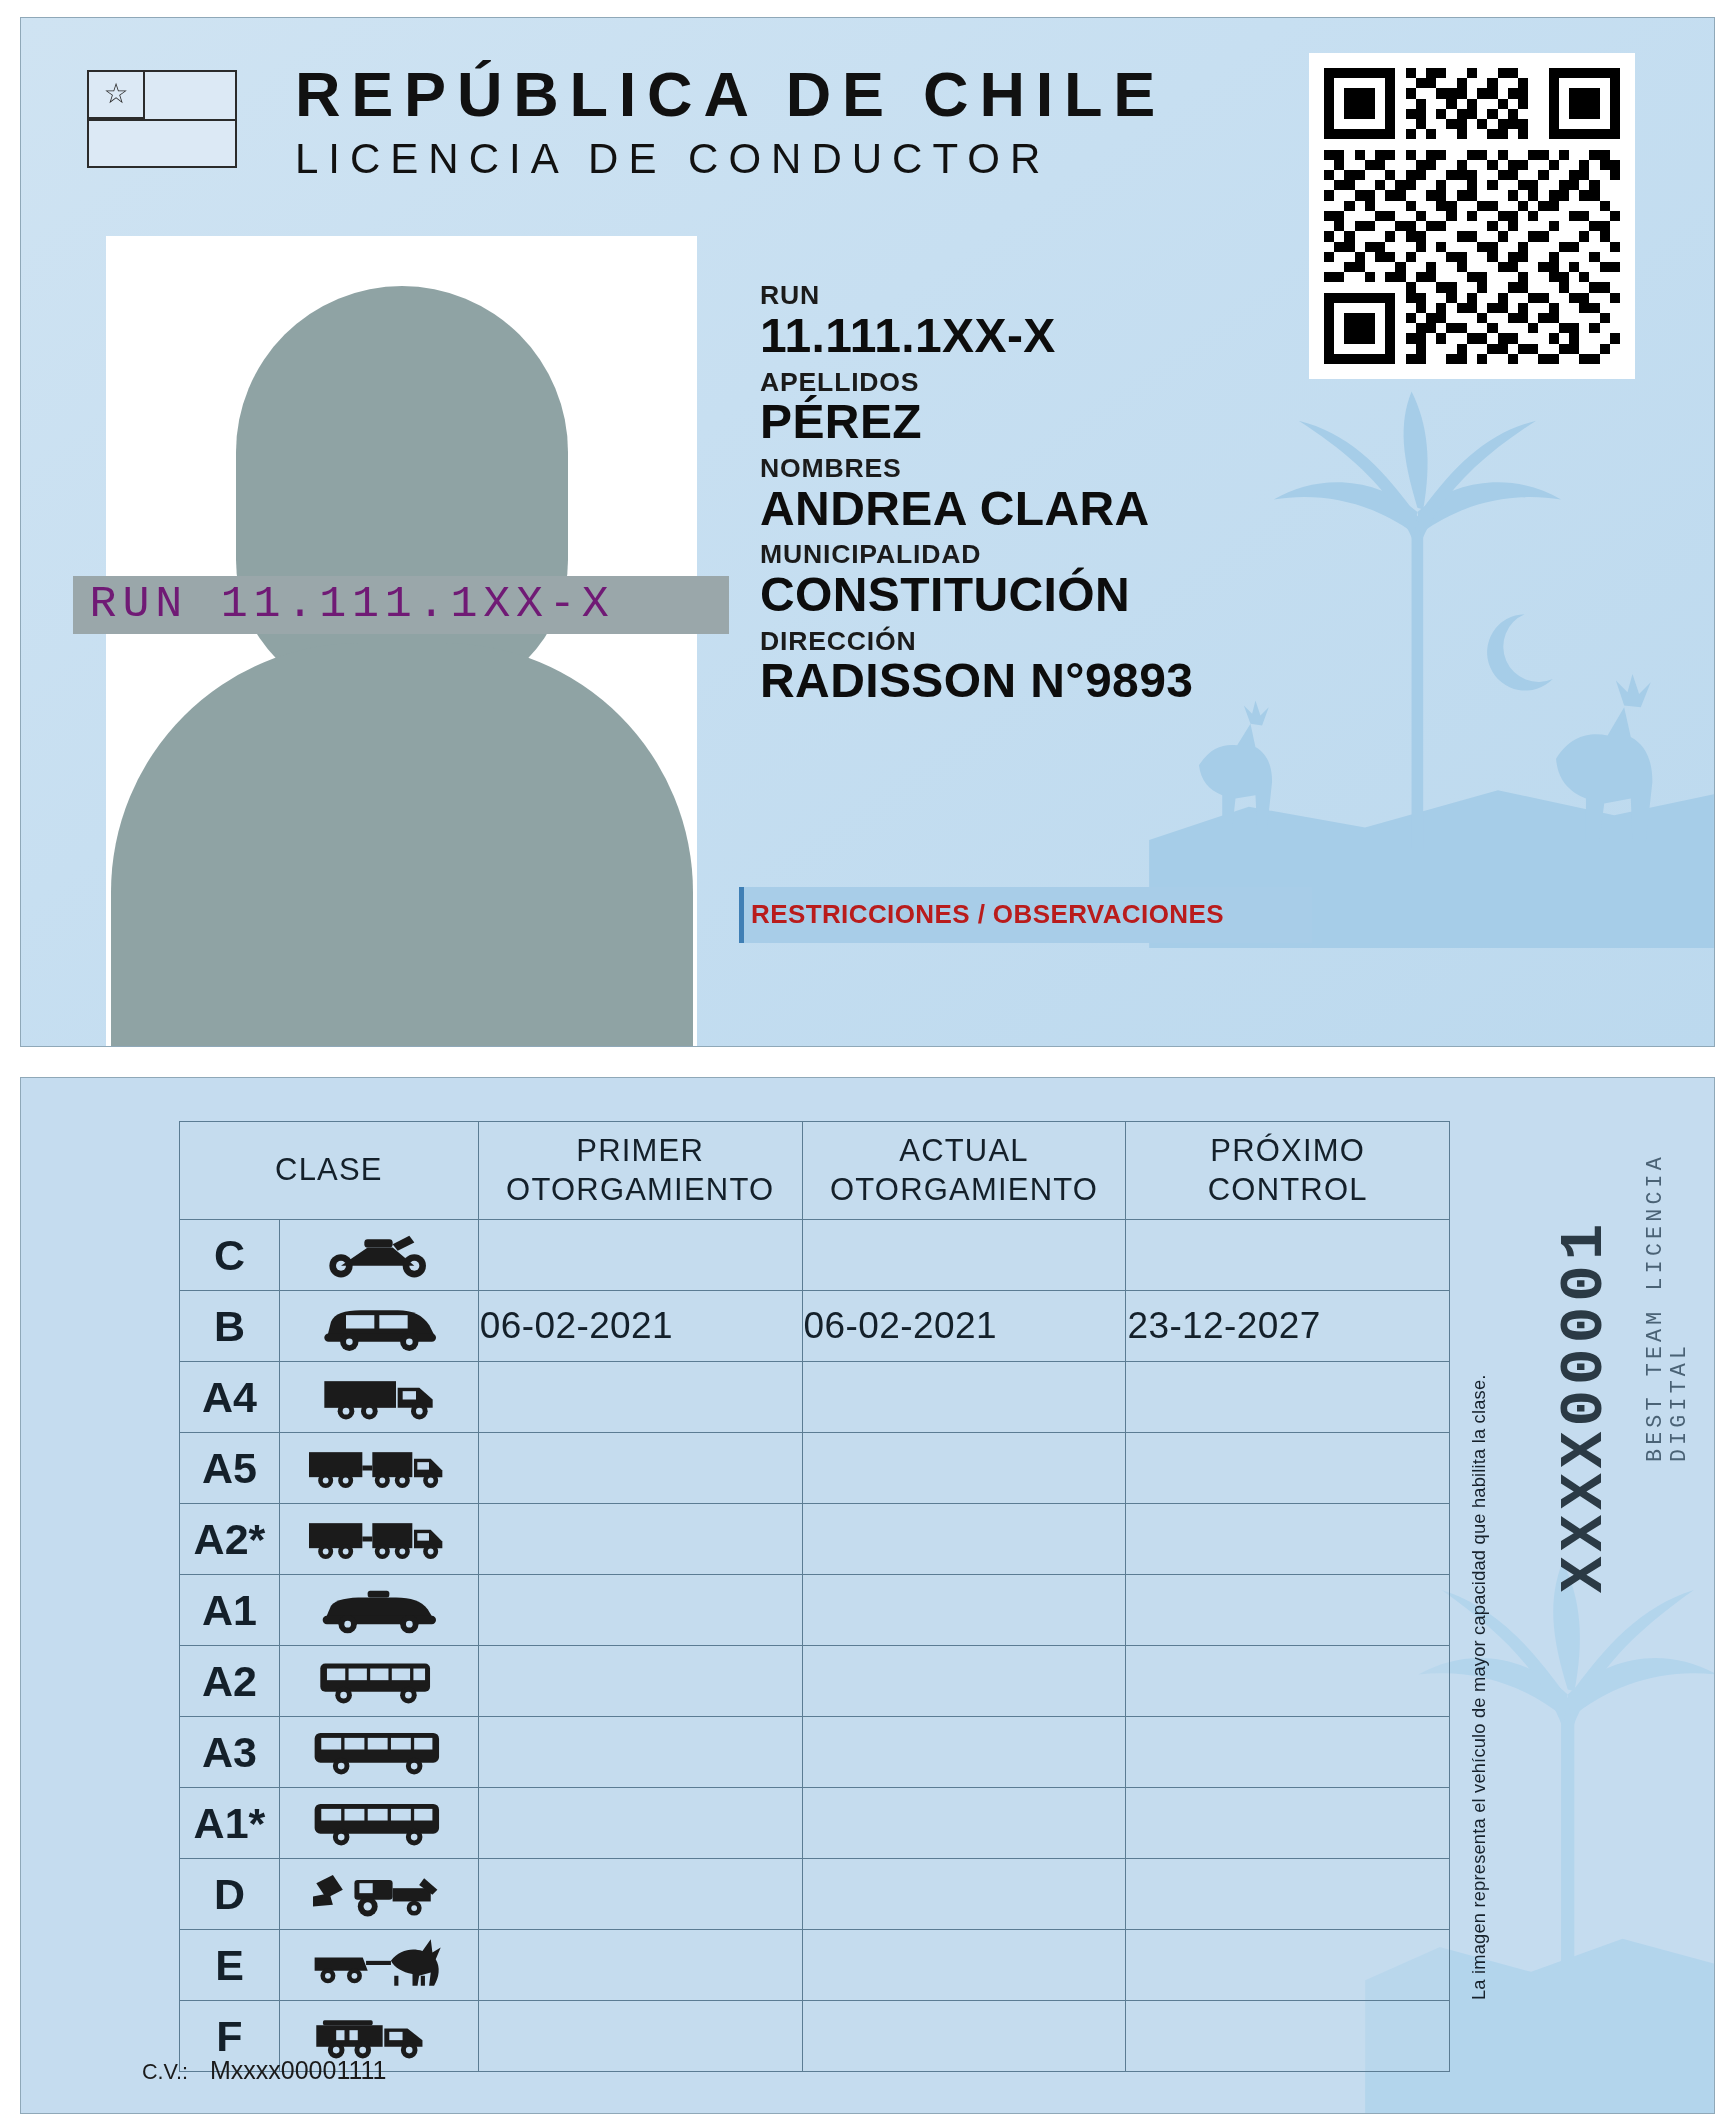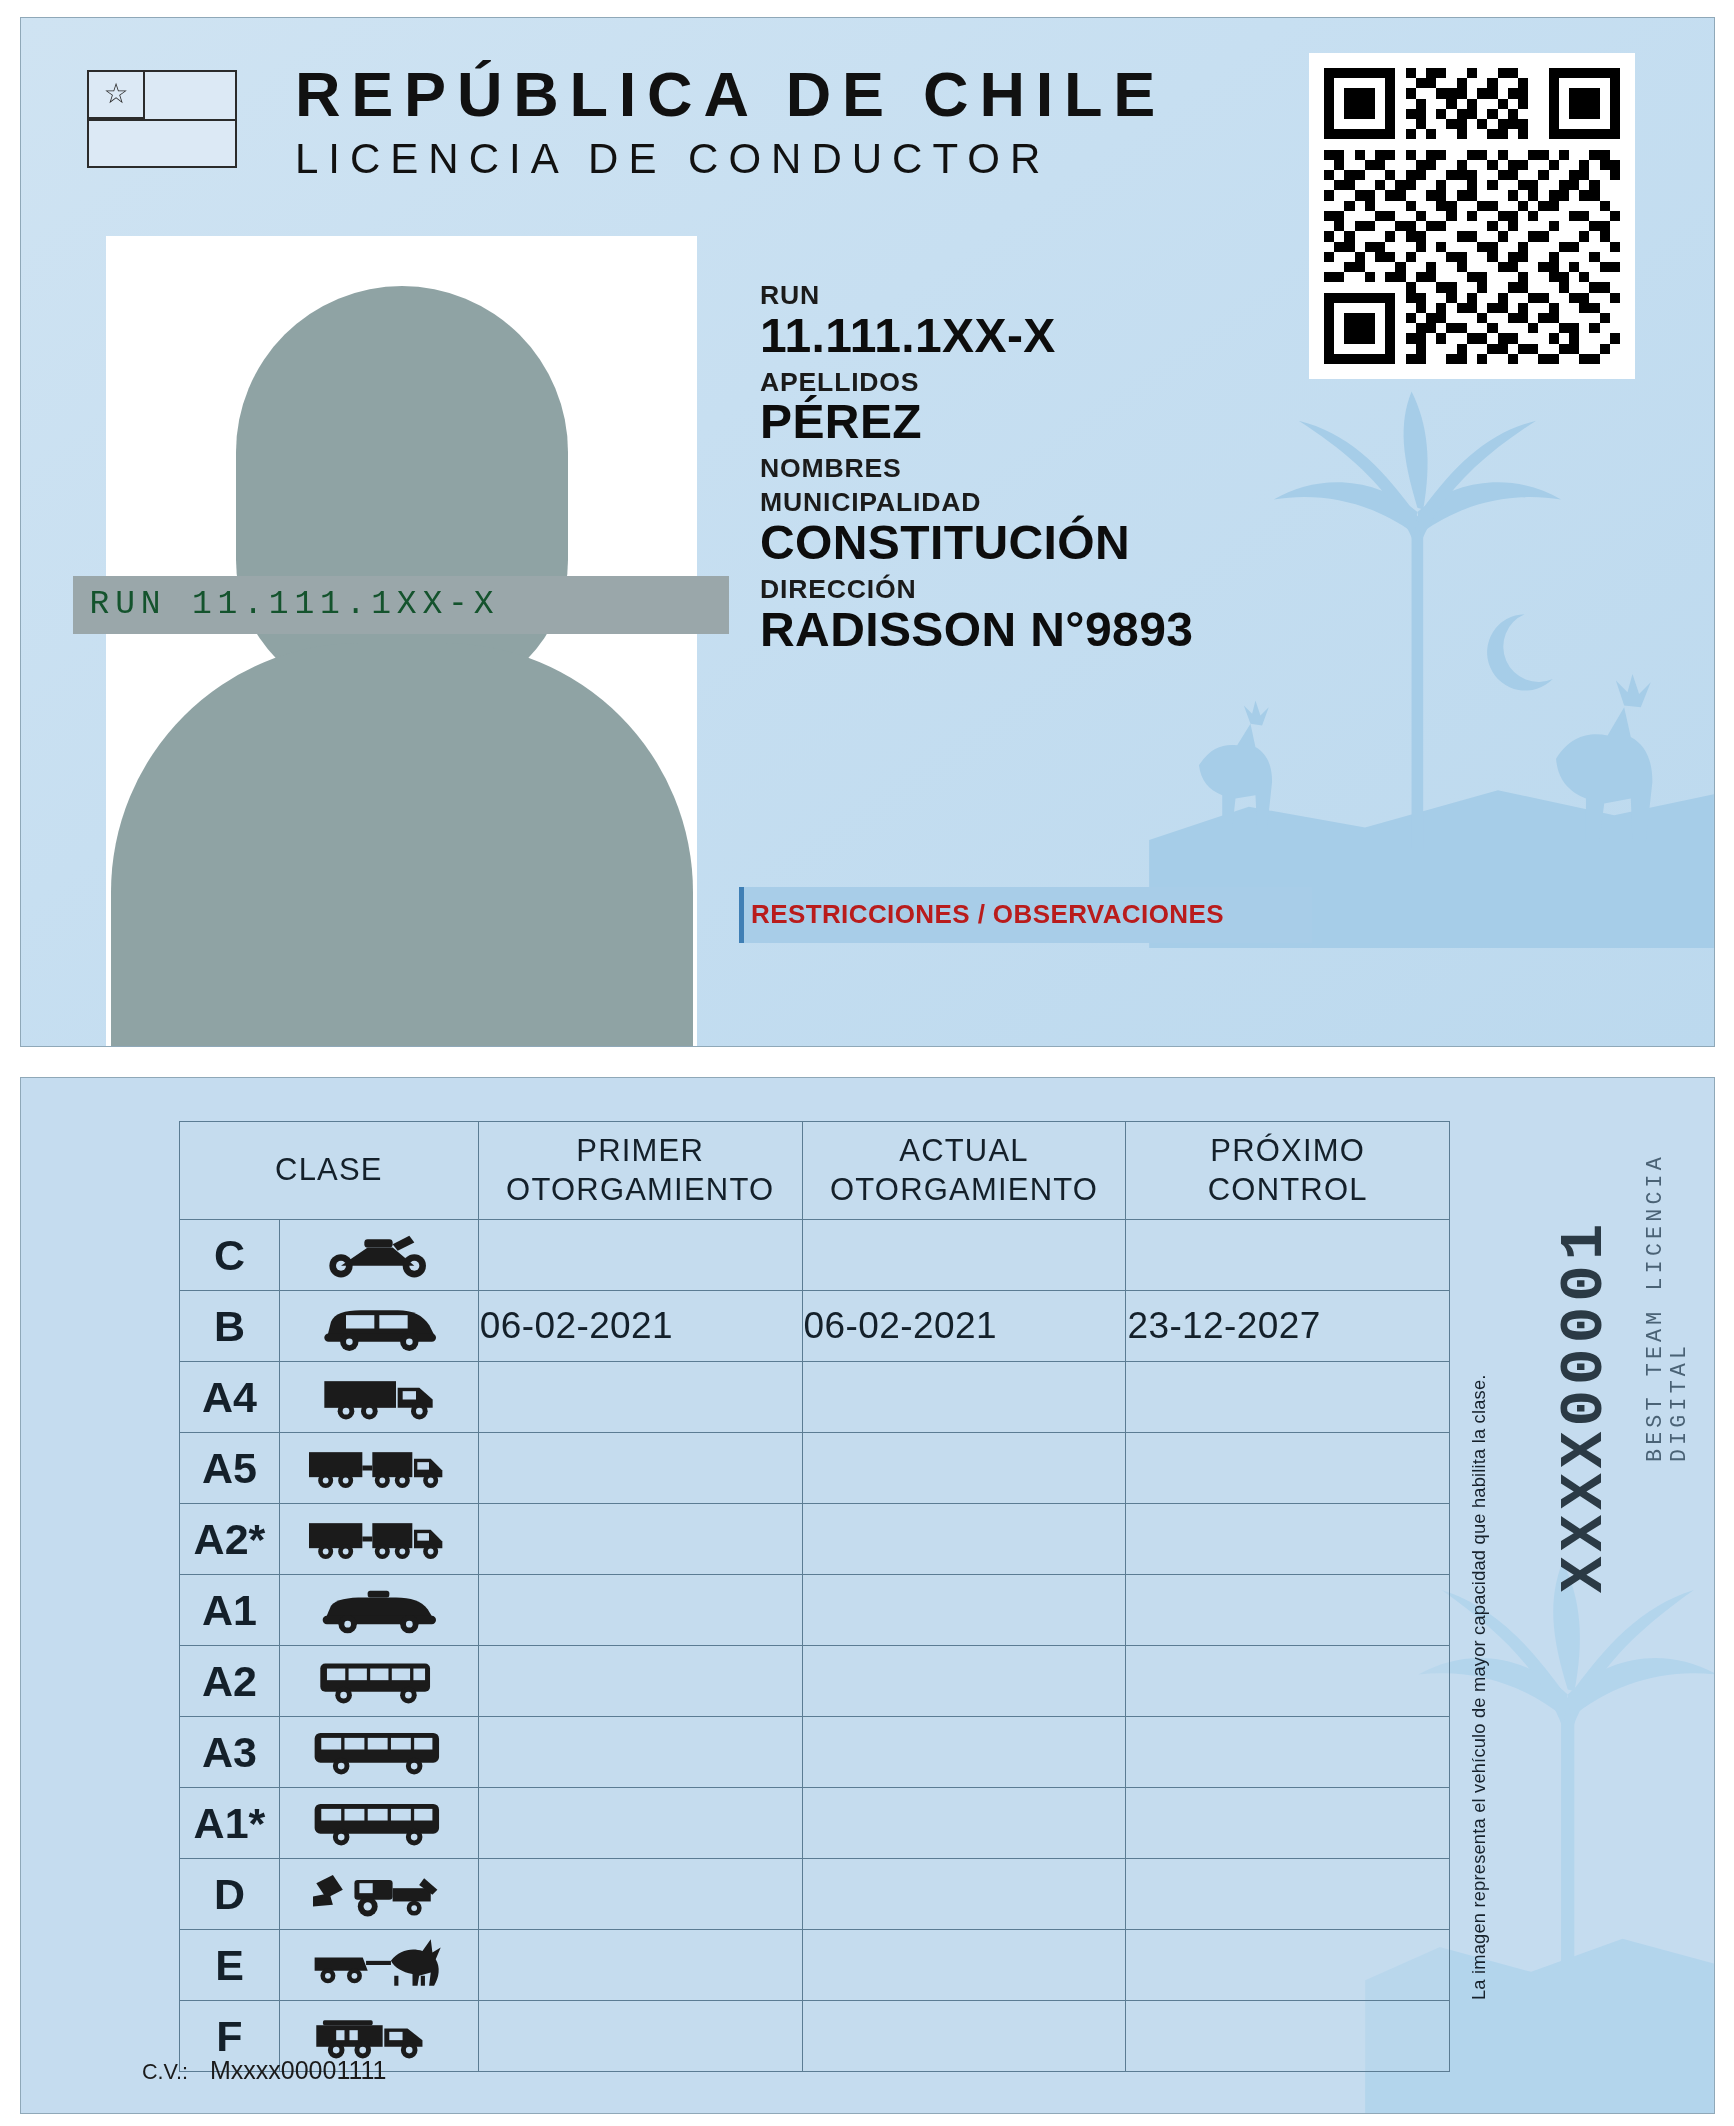--- a/index.html
+++ b/index.html
@@ -120,23 +120,23 @@
     position: absolute;
     left: 52px;
     top: 558px;
     width: 656px;
     height: 58px;
     background: #9aa7aa;
     display: flex;
     align-items: center;
     padding-left: 16.6px;
     font-family: "Liberation Mono", monospace;
-    font-size: 33px;
+    font-size: 45px;
     letter-spacing: 5.8px;
-    color: #14532d;
+    color: #701a75;
     z-index: 3;
     text-align: right;
   }
 
   
   .fields {
     position: absolute;
     left: 739px;
     top: 258px;
     width: 631px;
@@ -564,20 +564,21 @@
   <div class="photo-run">RUN  11.111.1XX-X</div>
 
   <div class="fields">
     <div class="f-label">RUN</div>
     <div class="f-value">11.111.1XX-X</div>
 
     <div class="f-label">APELLIDOS</div>
     <div class="f-value">PÉREZ</div>
 
     <div class="f-label">NOMBRES</div>
+    <div class="f-value">ANDREA CLARA</div>
 
     <div class="f-label">MUNICIPALIDAD</div>
     <div class="f-value">CONSTITUCIÓN</div>
 
     <div class="f-label">DIRECCIÓN</div>
     <div class="f-value">RADISSON N°9893</div>
   </div>
 
   <div class="restrictions-bar">RESTRICCIONES / OBSERVACIONES</div>
 </div>

